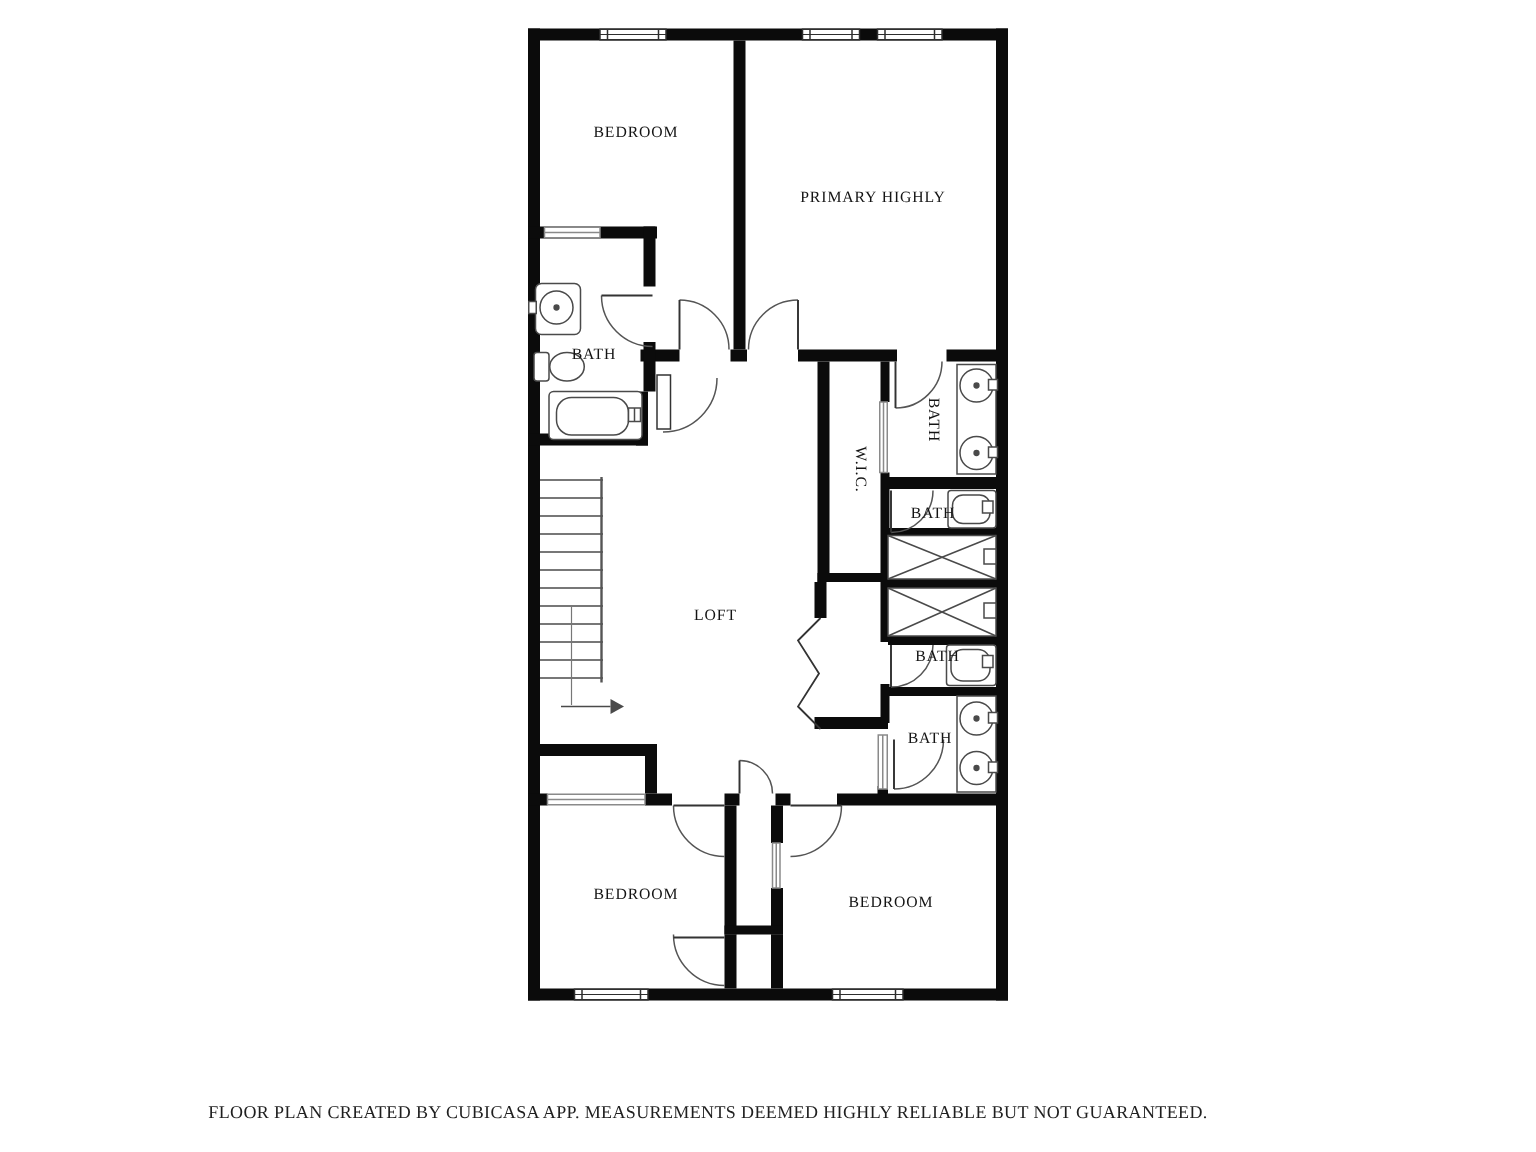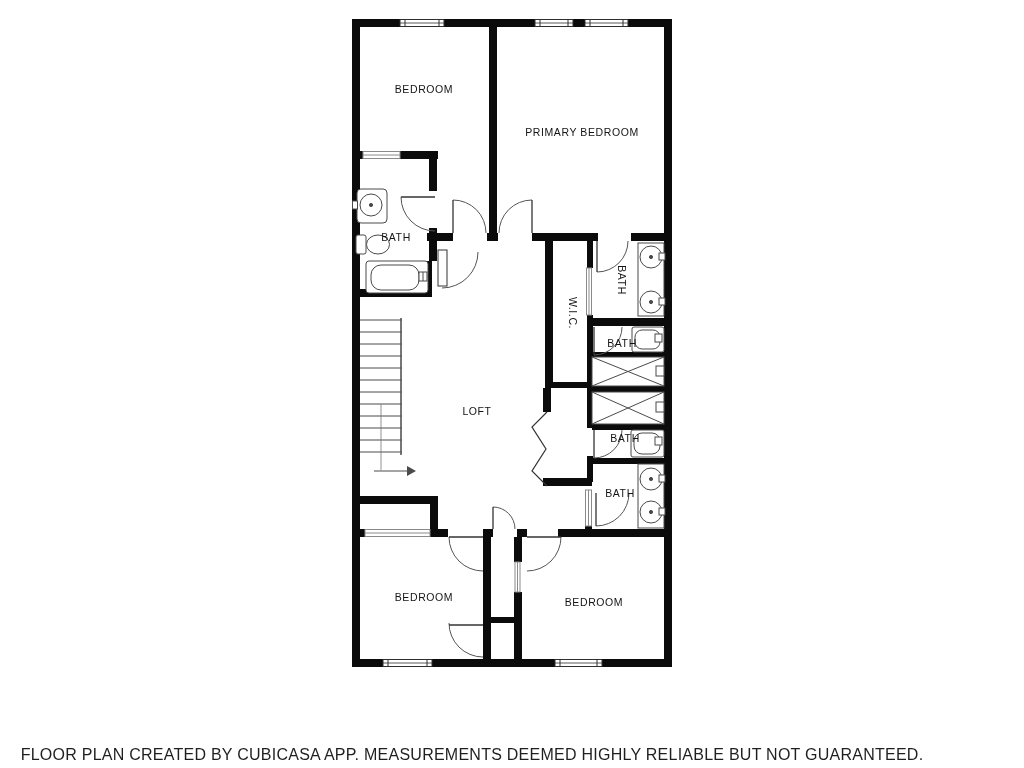--- a/index.html
+++ b/index.html
@@ -1,29 +1,29 @@
 <!DOCTYPE html>
 <html style="--wall: #0b0b0b; --line: #3f3f3f; --door: #555555; --background: #ffffff; --label: #141414; --watermark: #e8e8e8; --disclaimer: #1f1f1f;"><head>
 <meta charset="utf-8">
 <style>
   :root{
     --wall:#0b0b0b; --line:#3f3f3f; --door:#555555; --background:#ffffff;
     --label:#141414; --watermark:#e8e8e8; --disclaimer:#1f1f1f;
   }
   html,body{margin:0;padding:0;background:var(--background);}
   .stage{position:relative;width:944px;height:768px;background:var(--background);
-         font-family:Liberation Sans, sans-serif;overflow:hidden;}
+         font-family:Liberation Serif, serif;overflow:hidden;}
   .plan-svg{position:absolute;left:0;top:0;}
   .room-label{position:absolute;transform:translate(-50%,-50%);font-size:10.5px;
          letter-spacing:.6px;color:var(--label);white-space:nowrap;}
   .room-label.vert{transform:translate(-50%,-50%) rotate(90deg);}
   .watermark{position:absolute;left:956px;top:376px;font-size:13.5px;font-weight:600;
          color:var(--watermark);letter-spacing:.2px;}
   .disclaimer{position:absolute;left:0;top:734px;width:100%;text-align:center;
-         font-size:16px;letter-spacing:.25px;color:var(--disclaimer);margin-top:12px;}
+         font-size:12px;letter-spacing:.25px;color:var(--disclaimer);}
 </style>
 </head>
 <body>
 
 <div class="stage">
 
   <svg class="plan-svg" width="1024" height="768" viewBox="0 0 1024 768">
 
     <g fill="var(--wall)">
       <rect x="352" y="19" width="320" height="8"></rect>
@@ -260,21 +260,21 @@
         </g>
       <g>
           <circle cx="651" cy="512" r="11"></circle>
           <circle cx="651" cy="512" r="1.6" fill="#4a4a4a"></circle>
           <rect x="659" y="508" width="6" height="7"></rect>
         </g>
     </g>
   </svg>
 
   <div class="room-label" style="left:424px;top:89px">BEDROOM</div>
-  <div class="room-label" style="left:582px;top:132px">PRIMARY BEDROOM</div>
+  <div class="room-label" style="left:582px;top:132px">PRIMARY HIGHLY</div>
   <div class="room-label" style="left:396px;top:237px">BATH</div>
   <div class="room-label vert" style="left:573px;top:313px">W.I.C.</div>
   <div class="room-label vert" style="left:622px;top:280px">BATH</div>
   <div class="room-label" style="left:622px;top:343px">BATH</div>
   <div class="room-label" style="left:625px;top:438px">BATH</div>
   <div class="room-label" style="left:620px;top:493px">BATH</div>
   <div class="room-label" style="left:477px;top:411px">LOFT</div>
   <div class="room-label" style="left:424px;top:597px">BEDROOM</div>
   <div class="room-label" style="left:594px;top:602px">BEDROOM</div>
 

